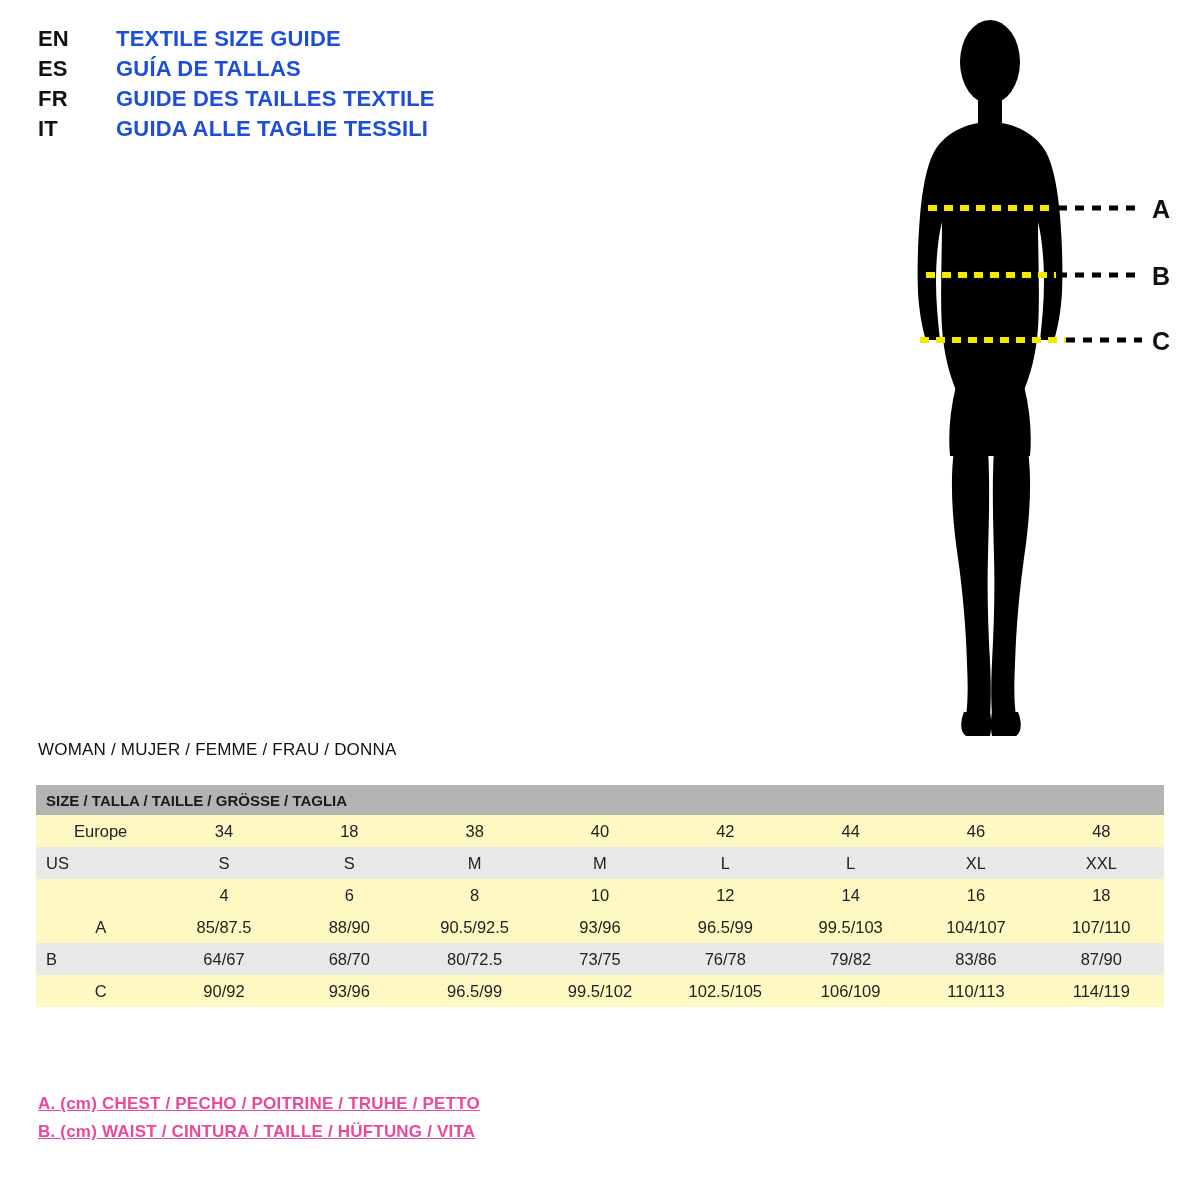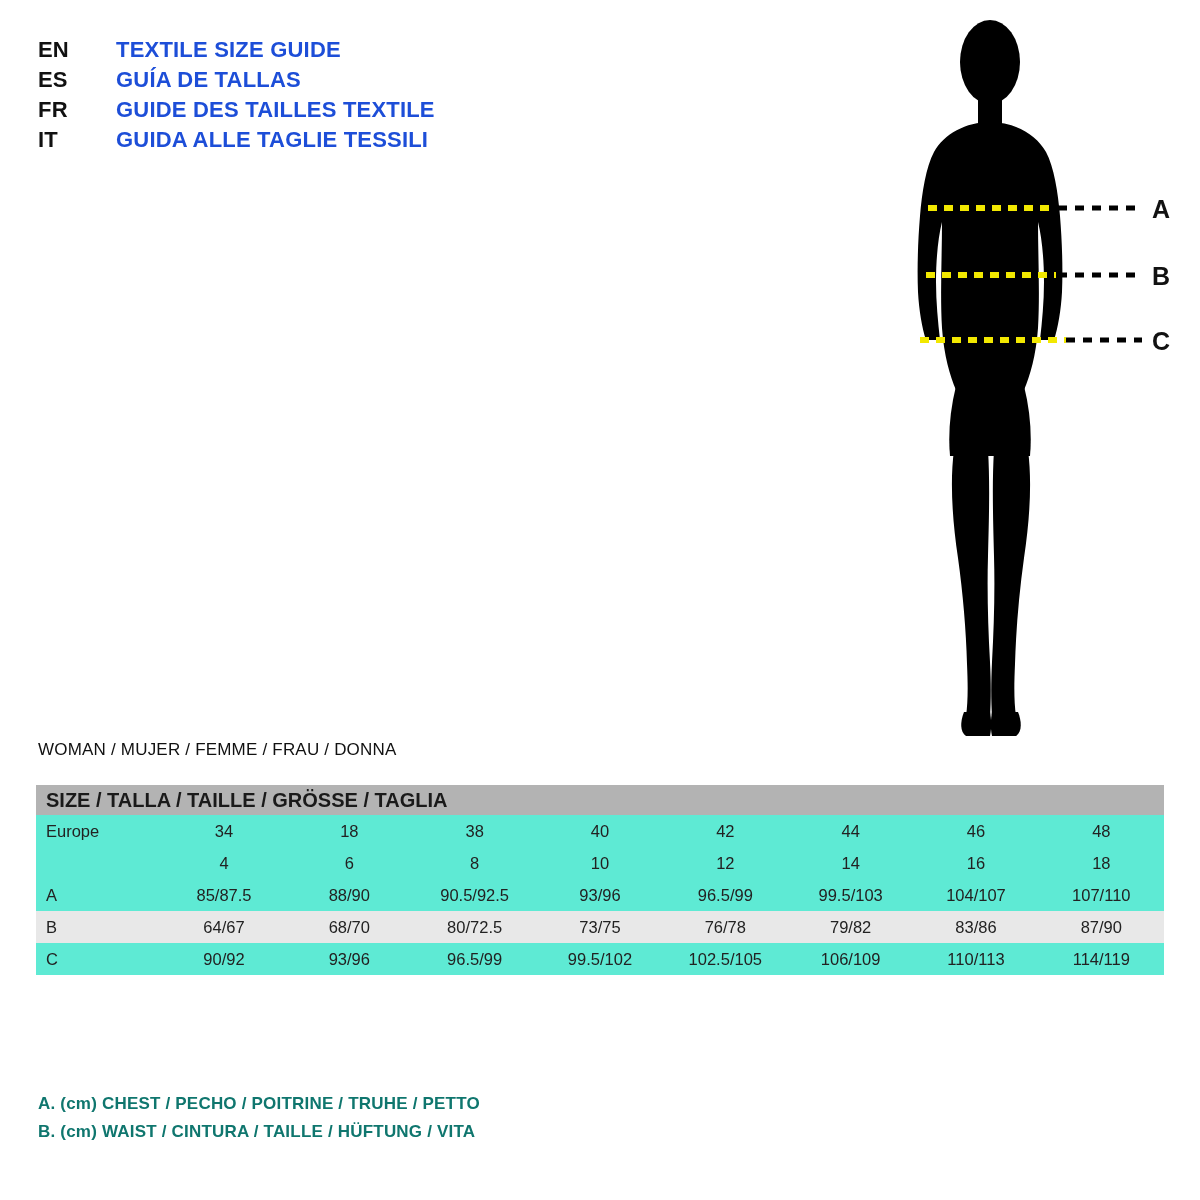--- a/index.html
+++ b/index.html
@@ -16,21 +16,21 @@
     position: relative;
     width: 1200px;
     height: 1200px;
     overflow: hidden;
   }
 
   
   .langs {
     position: absolute;
     left: 38px;
-    top: 35px;
+    top: 24px;
     width: 520px;
   }
   .lang-row {
     display: flex;
     align-items: baseline;
     height: 30px;
     line-height: 30px;
   }
   .lang-code {
     width: 78px;
@@ -83,50 +83,51 @@
   table.size-table td {
     height: 32px;
     font-size: 16.5px;
     color: #222;
     padding: 0 6px;
     border: none;
   }
   table.size-table tr.head td {
     background: #b3b3b3;
     font-weight: 700;
-    font-size: 20px;
+    font-size: 15px;
     color: #1a1a1a;
     text-align: left;
     padding-left: 10px;
     height: 30px;
   }
   table.size-table tr.shade td { background: #e8e8e8; }
-  table.size-table tr.plain td { background: #5eead4; }
+  table.size-table tr.plain td { background: #fef9c3; text-align: center; }
   table.size-table td.rowlabel {
     text-align: left;
     padding-left: 10px;
     width: 188px;
   }
   table.size-table td.val { text-align: center; }
 
   
   .legend {
     position: absolute;
     left: 38px;
     top: 1090px;
     width: 700px;
   }
   .legend-line {
     font-size: 17px;
     font-weight: 700;
     letter-spacing: 0.2px;
-    color: #0f766e;
+    color: #ec4899;
     height: 28px;
     line-height: 28px;
     white-space: nowrap;
+    text-decoration: underline;
   }
 </style>
 </head>
 <body>
 
 <div class="page">
 
   <div class="langs">
     <div class="lang-row">
       <div class="lang-code">EN</div>
@@ -228,20 +229,31 @@
           <td class="val">34</td>
           <td class="val">18</td>
           <td class="val">38</td>
           <td class="val">40</td>
           <td class="val">42</td>
           <td class="val">44</td>
           <td class="val">46</td>
           <td class="val">48</td>
         </tr>
 
+        <tr class="shade">
+          <td class="rowlabel">US</td>
+          <td class="val">S</td>
+          <td class="val">S</td>
+          <td class="val">M</td>
+          <td class="val">M</td>
+          <td class="val">L</td>
+          <td class="val">L</td>
+          <td class="val">XL</td>
+          <td class="val">XXL</td>
+        </tr>
 
         <tr class="plain">
           <td class="rowlabel"></td>
           <td class="val">4</td>
           <td class="val">6</td>
           <td class="val">8</td>
           <td class="val">10</td>
           <td class="val">12</td>
           <td class="val">14</td>
           <td class="val">16</td>

